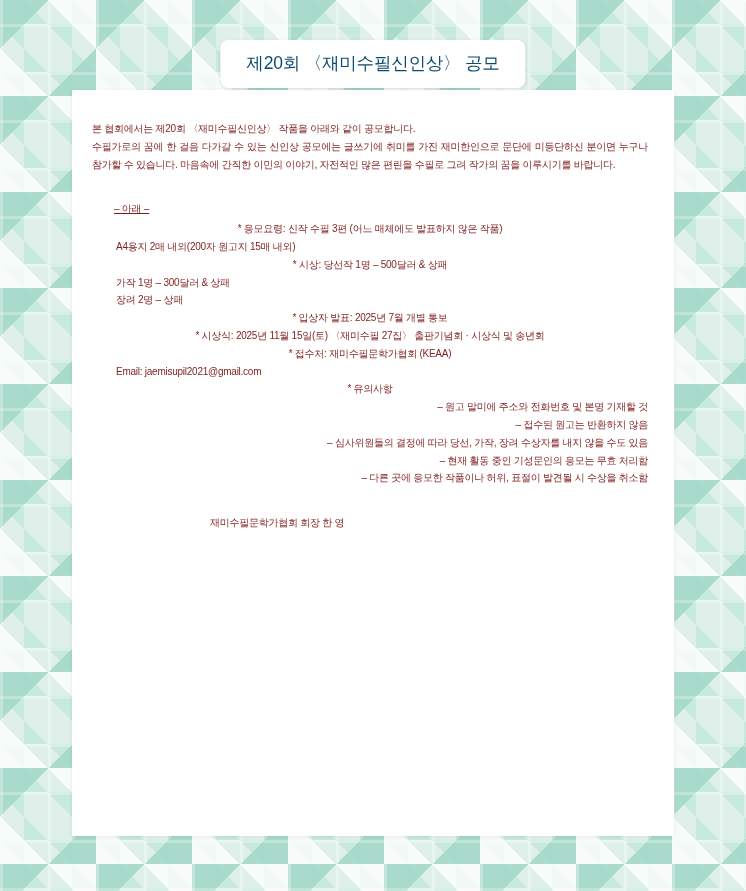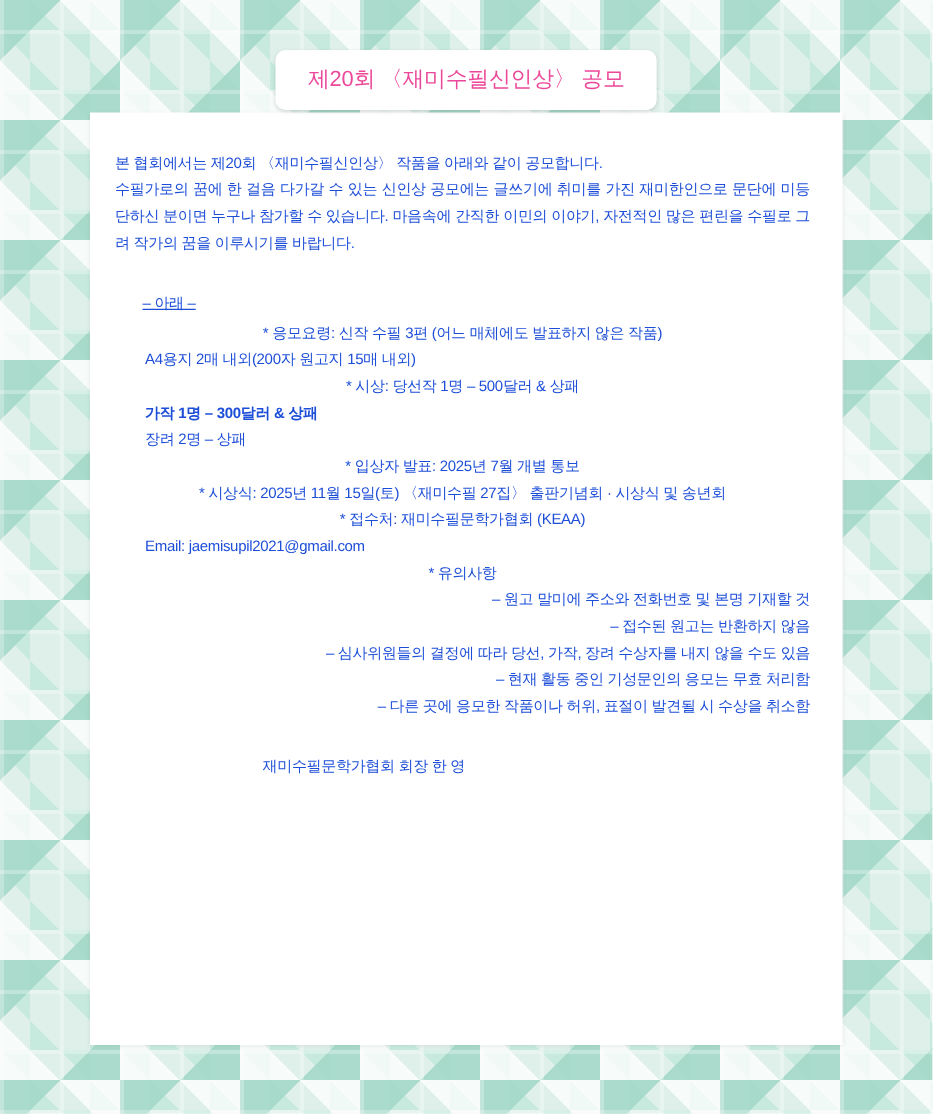--- a/index.html
+++ b/index.html
@@ -43,40 +43,40 @@
     left: 50%;
     transform: translateX(-50%);
     background: #ffffff;
     border-radius: 8px;
     padding: 11px 26px 13px 26px;
     box-shadow: 0 1px 3px rgba(0,0,0,0.12);
     z-index: 3;
   }
   #title-text {
     font-size: 17.5px;
-    color: #ec4899;
+    color: #0c4a6e;
     white-space: nowrap;
     letter-spacing: -0.2px;
   }
 
   
   #sheet {
     position: absolute;
     top: 90px;
     left: 72px;
     width: 602px;
     height: 746px;
     background: #ffffff;
     z-index: 2;
     box-shadow: 0 1px 4px rgba(0,0,0,0.08);
   }
   #sheet-inner {
     padding: 30px 26px 0 20px;
-    color: #1d4ed8;
-    font-size: 12px;
+    color: #7f1d1d;
+    font-size: 10px;
     line-height: 1.78;
     letter-spacing: -0.25px;
   }
 
   .para {
     margin: 0;
     text-align: justify;
     text-justify: inter-character;
   }
   .spacer-lg { height: 27px; }
@@ -85,21 +85,21 @@
     padding-left: 22px;
     text-decoration: underline;
   }
 
   .item {
     margin: 0;
     white-space: nowrap;
     text-align: center;
   }
   .indent-1 { padding-left: 80px; }
-  .indent-2 { padding-left: 70px; font-weight: bold; }
+  .indent-2 { padding-left: 70px; }
   .indent-3 { padding-left: 44px; }
   .sub {
     margin: 0;
     padding-left: 24px;
     white-space: nowrap;
   }
   .subdash {
     margin: 0;
     padding-left: 18px;
     white-space: nowrap;

